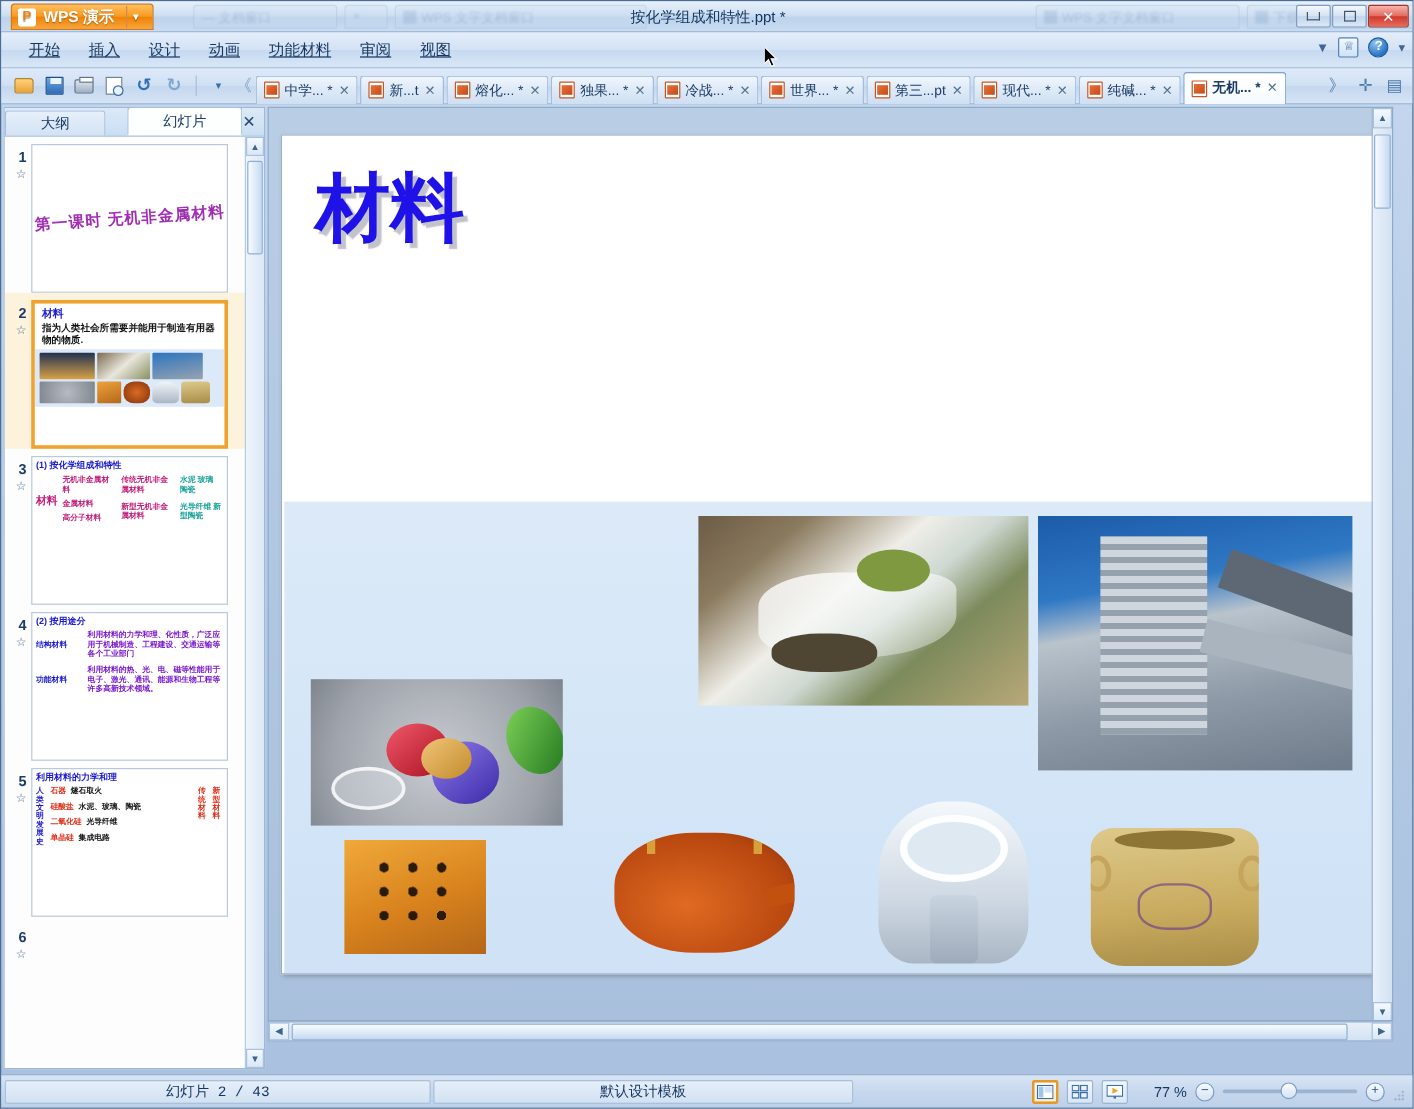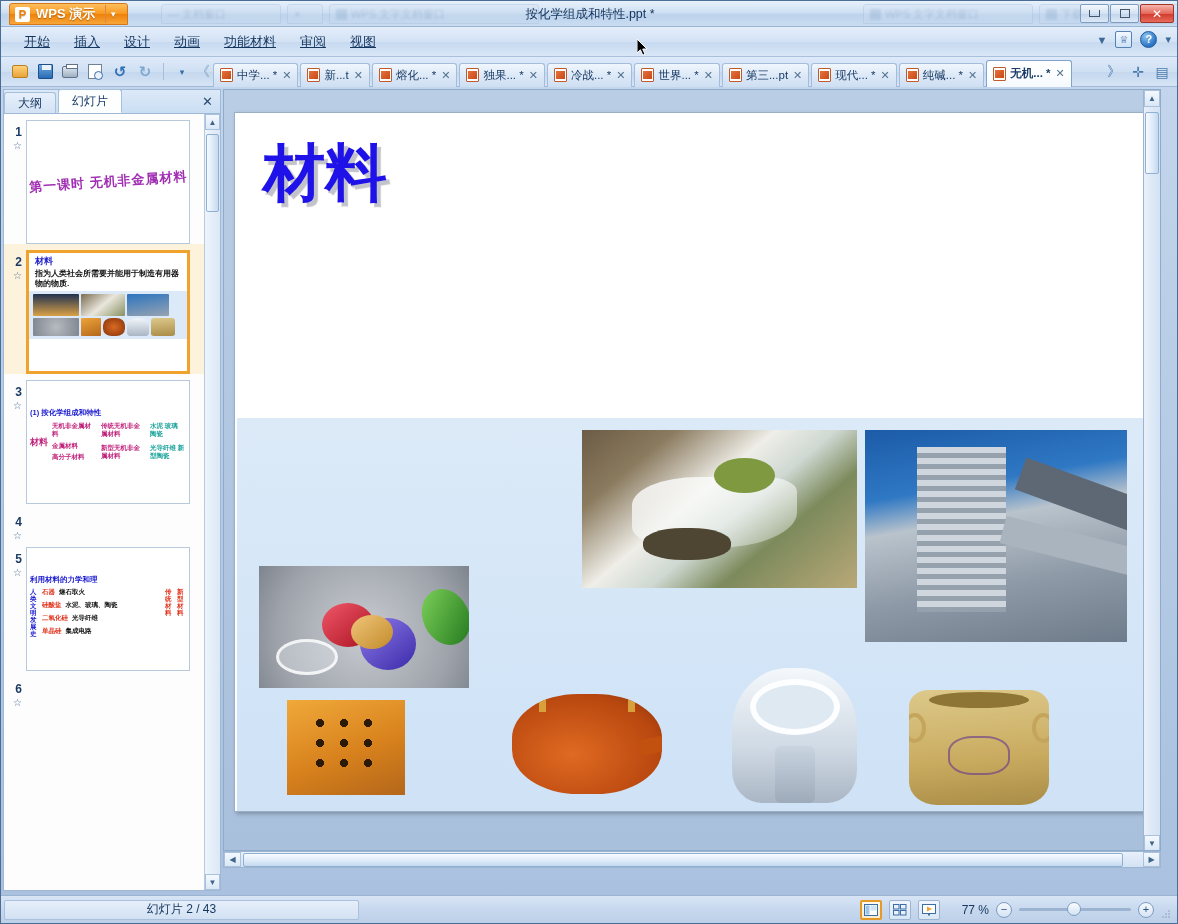--- a/index.html
+++ b/index.html
@@ -129,24 +129,24 @@
   .leftpane {
     position:absolute; left:2px; top:88px; width:218px; height:802px;
     background:#e8eff8; border:1px solid #9fb8d6;
   }
   .pane-tabs {
     height:24px; display:flex; align-items:flex-end; position:relative;
     background: linear-gradient(180deg,#dcE9f8,#cadef3);
     border-bottom:1px solid #9fb8d6;
   }
   .pane-tab {
-    height:21px; padding:0 13px; font-size:12px; color:#1b3c66;
+    height:21px; padding:0 29px; font-size:12px; color:#1b3c66;
     display:flex;align-items:center;
     background: linear-gradient(180deg,#e6f0fb,#d3e2f4);
-    border:1px solid #a6bfdb; border-bottom:none; border-radius:3px 3px 0 0; margin-right:2px;
+    border:1px solid #a6bfdb; border-bottom:none; border-radius:3px 3px 0 0; margin-right:18px;
   }
   .pane-tab.active { background:#fdfefe; height:24px; border-bottom:1px solid #fdfefe; }
   .pane-close { position:absolute; right:7px; top:4px; font-size:13px; color:#2a4b70; }
   .thumbs {
     position:absolute; left:0; top:24px; width:216px; height:776px;
     background:#fdfdfd; overflow:hidden;
   }
   .thumb-row { display:flex; align-items:flex-start; padding:6px 4px 0 2px; position:relative; }
   .thumb-num { width:20px; text-align:right; padding-right:4px; padding-top:2px; flex:none; }
   .tn-n { font-size:12px; font-weight:bold; color:#1b3c66; }
@@ -161,21 +161,21 @@
   .t1 { display:flex;align-items:center;justify-content:center;height:100%; }
   .t1 span {
     font-size:13px;font-weight:bold;color:#a12fb3;letter-spacing:1px;
     transform: rotate(-4deg); white-space:nowrap;
   }
   .t2-title { font-size:9px;font-weight:bold;color:#2222cc;padding:2px 0 0 6px; }
   .t2-body { font-size:8px;font-weight:bold;color:#111;line-height:10px;padding:1px 4px 0 6px; }
   .t2-imgs { display:flex;flex-wrap:wrap;gap:2px;padding:3px 4px;background:#dbe9f8;margin-top:2px; }
   .ti { border-radius:1px; }
 
-  .t3, .t4, .t5, .t6 { font-size:6.5px; line-height:8px; padding:3px;margin-top:25px; }
+  .t3, .t4, .t5, .t6 { font-size:6.5px; line-height:8px; padding:3px; }
   .tiny-title { font-weight:bold; font-size:7.5px; }
 
   .pane-scroll {
     position:absolute; right:0; top:24px; width:16px; height:776px;
     background:linear-gradient(90deg,#eef4fb,#dce8f6);
     border-left:1px solid #b6cae0;
   }
   .sb-arrow {
     width:15px;height:16px;display:flex;align-items:center;justify-content:center;
     background:linear-gradient(180deg,#f4f9fe,#d9e7f6); border:1px solid #a9c1dc;
@@ -273,21 +273,21 @@
     background: linear-gradient(180deg,#d8e5f5 0%, #c7d8ee 50%, #bdd0e8 100%);
     border-top:1px solid #9bb4d2;
     display:flex; align-items:center;
   }
   .sb-cell {
     height:20px; margin:0 1px; display:flex; align-items:center; justify-content:center;
     font-size:12px; color:#14365f;
     background: linear-gradient(180deg,#e6effa,#d2e1f2);
     border:1px solid #a9c1dc; border-radius:2px;
   }
-  .sb-slide { width:355px; margin-left:3px; }
+  .sb-slide { width:355px; margin-left:3px;font-family:Liberation Mono, monospace; }
   .sb-tmpl  { width:350px; }
   .sb-right { position:absolute; right:8px; display:flex; align-items:center; gap:7px; }
   .vbtn {
     width:22px;height:20px;border:1px solid #9db5d1;border-radius:2px;
     background:linear-gradient(180deg,#f0f6fd,#d8e6f6);
     display:flex;align-items:center;justify-content:center;
   }
   .vbtn.active { border:2px solid #e59a28; background:linear-gradient(180deg,#fffaf0,#fdeccd); }
   .zoom-txt { font-size:12px;color:#14365f; min-width:42px; text-align:right; }
   .zcircle {
@@ -528,20 +528,33 @@
               </div>
             </div>
           </div>
         </div>
       </div>
 
       <div class="thumb-row">
         <div class="thumb-num">
           <span class="tn-n">4</span>
           <span class="tn-star">☆</span>
+        </div>
+        <div class="thumb-box">
+          <div class="t4">
+            <div class="tiny-title" style="color:#1a1ad0">(2) 按用途分</div>
+            <div style="display:flex;gap:3px;margin-top:4px">
+              <div style="width:40px;color:#1a1ad0;font-weight:bold;padding-top:8px">结构材料</div>
+              <div style="flex:1;color:#7a1acc;font-weight:bold;line-height:8px">利用材料的力学和理、化性质，广泛应用于机械制造、工程建设、交通运输等各个工业部门</div>
+            </div>
+            <div style="display:flex;gap:3px;margin-top:5px">
+              <div style="width:40px;color:#1a1ad0;font-weight:bold;padding-top:8px">功能材料</div>
+              <div style="flex:1;color:#7a1acc;font-weight:bold;line-height:8px">利用材料的热、光、电、磁等性能用于电子、激光、通讯、能源和生物工程等许多高新技术领域。</div>
+            </div>
+          </div>
         </div>
       </div>
 
       <div class="thumb-row">
         <div class="thumb-num">
           <span class="tn-n">5</span>
           <span class="tn-star">☆</span>
         </div>
         <div class="thumb-box">
           <div class="t5">
@@ -657,20 +670,21 @@
 
   <div class="slide-hscroll">
     <div class="sh-arrow">◀</div>
     <div class="sh-thumb"></div>
     <div class="sh-arrow" style="position:absolute;right:0">▶</div>
   </div>
 
 
   <div class="statusbar">
     <div class="sb-cell sb-slide">幻灯片 2 / 43</div>
+    <div class="sb-cell sb-tmpl">默认设计模板</div>
 
     <div class="sb-right">
       <div class="vbtn active">
         <svg width="14" height="12" viewBox="0 0 14 12">
           <rect x="0.5" y="0.5" width="13" height="11" fill="#fdfdfd" stroke="#3a6ea5"></rect>
           <rect x="1.5" y="1.5" width="4" height="9" fill="#9ec6ea"></rect>
           <rect x="6.5" y="1.5" width="6" height="5" fill="#cfe3f6"></rect>
         </svg>
       </div>
       <div class="vbtn">

